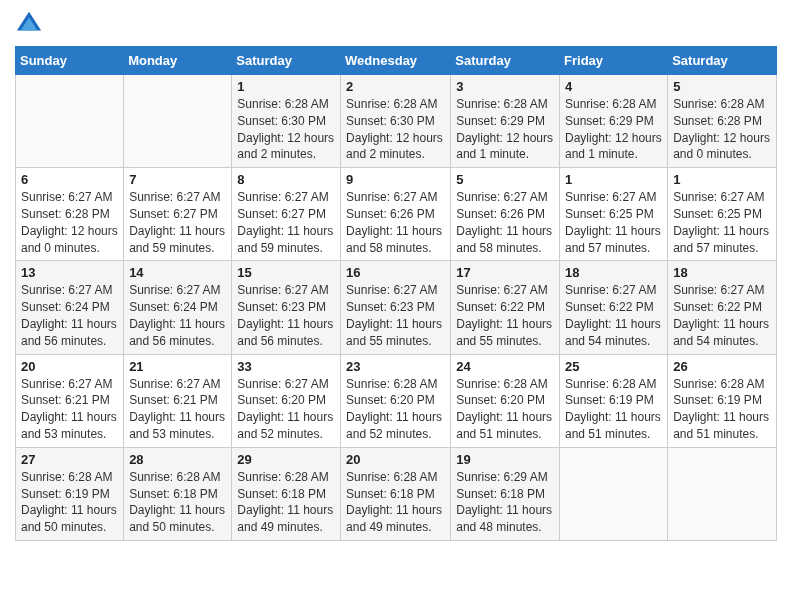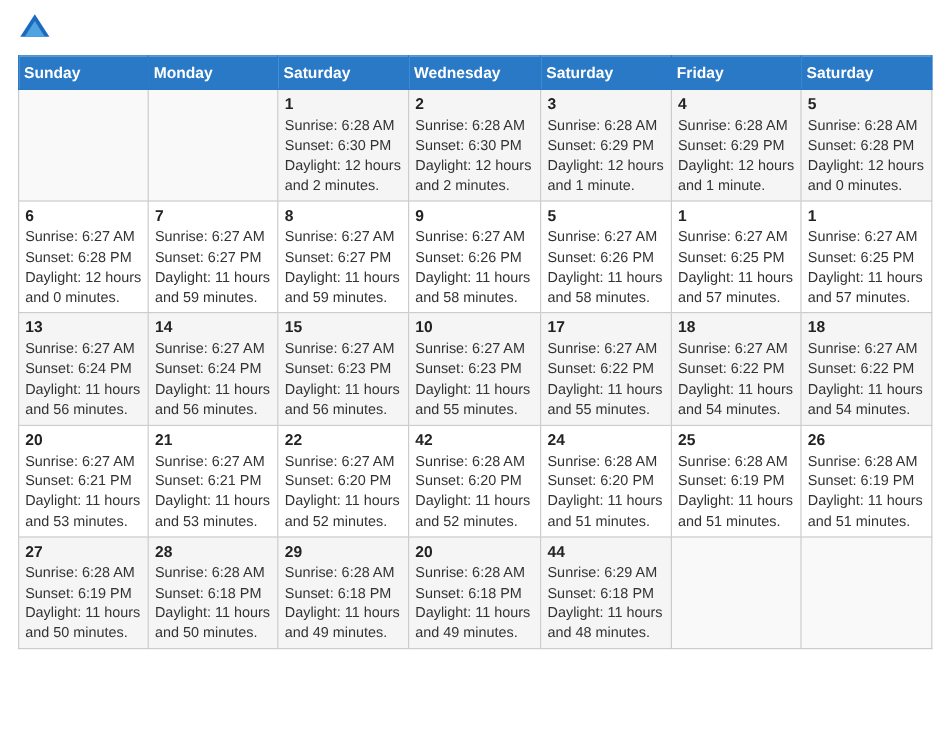--- a/index.html
+++ b/index.html
@@ -227,21 +227,21 @@
 Sunset: 6:24 PM
 Daylight: 11 hours and 56 minutes.</div>
           </td>
           <td>
             <span class="day-number">15</span>
             <div class="day-info" style="white-space: pre-line;">Sunrise: 6:27 AM
 Sunset: 6:23 PM
 Daylight: 11 hours and 56 minutes.</div>
           </td>
           <td>
-            <span class="day-number">10</span>
+            <span class="day-number">16</span>
             <div class="day-info" style="white-space: pre-line;">Sunrise: 6:27 AM
 Sunset: 6:23 PM
 Daylight: 11 hours and 55 minutes.</div>
           </td>
           <td>
             <span class="day-number">17</span>
             <div class="day-info" style="white-space: pre-line;">Sunrise: 6:27 AM
 Sunset: 6:22 PM
 Daylight: 11 hours and 55 minutes.</div>
           </td>
@@ -265,27 +265,27 @@
 Sunset: 6:21 PM
 Daylight: 11 hours and 53 minutes.</div>
           </td>
           <td>
             <span class="day-number">21</span>
             <div class="day-info" style="white-space: pre-line;">Sunrise: 6:27 AM
 Sunset: 6:21 PM
 Daylight: 11 hours and 53 minutes.</div>
           </td>
           <td>
-            <span class="day-number">22</span>
+            <span class="day-number">33</span>
             <div class="day-info" style="white-space: pre-line;">Sunrise: 6:27 AM
 Sunset: 6:20 PM
 Daylight: 11 hours and 52 minutes.</div>
           </td>
           <td>
-            <span class="day-number">42</span>
+            <span class="day-number">23</span>
             <div class="day-info" style="white-space: pre-line;">Sunrise: 6:28 AM
 Sunset: 6:20 PM
 Daylight: 11 hours and 52 minutes.</div>
           </td>
           <td>
             <span class="day-number">24</span>
             <div class="day-info" style="white-space: pre-line;">Sunrise: 6:28 AM
 Sunset: 6:20 PM
 Daylight: 11 hours and 51 minutes.</div>
           </td>
@@ -321,21 +321,21 @@
 Sunset: 6:18 PM
 Daylight: 11 hours and 49 minutes.</div>
           </td>
           <td>
             <span class="day-number">20</span>
             <div class="day-info" style="white-space: pre-line;">Sunrise: 6:28 AM
 Sunset: 6:18 PM
 Daylight: 11 hours and 49 minutes.</div>
           </td>
           <td>
-            <span class="day-number">44</span>
+            <span class="day-number">19</span>
             <div class="day-info" style="white-space: pre-line;">Sunrise: 6:29 AM
 Sunset: 6:18 PM
 Daylight: 11 hours and 48 minutes.</div>
           </td>
           <td class="empty-cell"></td>
           <td class="empty-cell"></td>
         </tr>
       </tbody>
   </table>
 </div>

